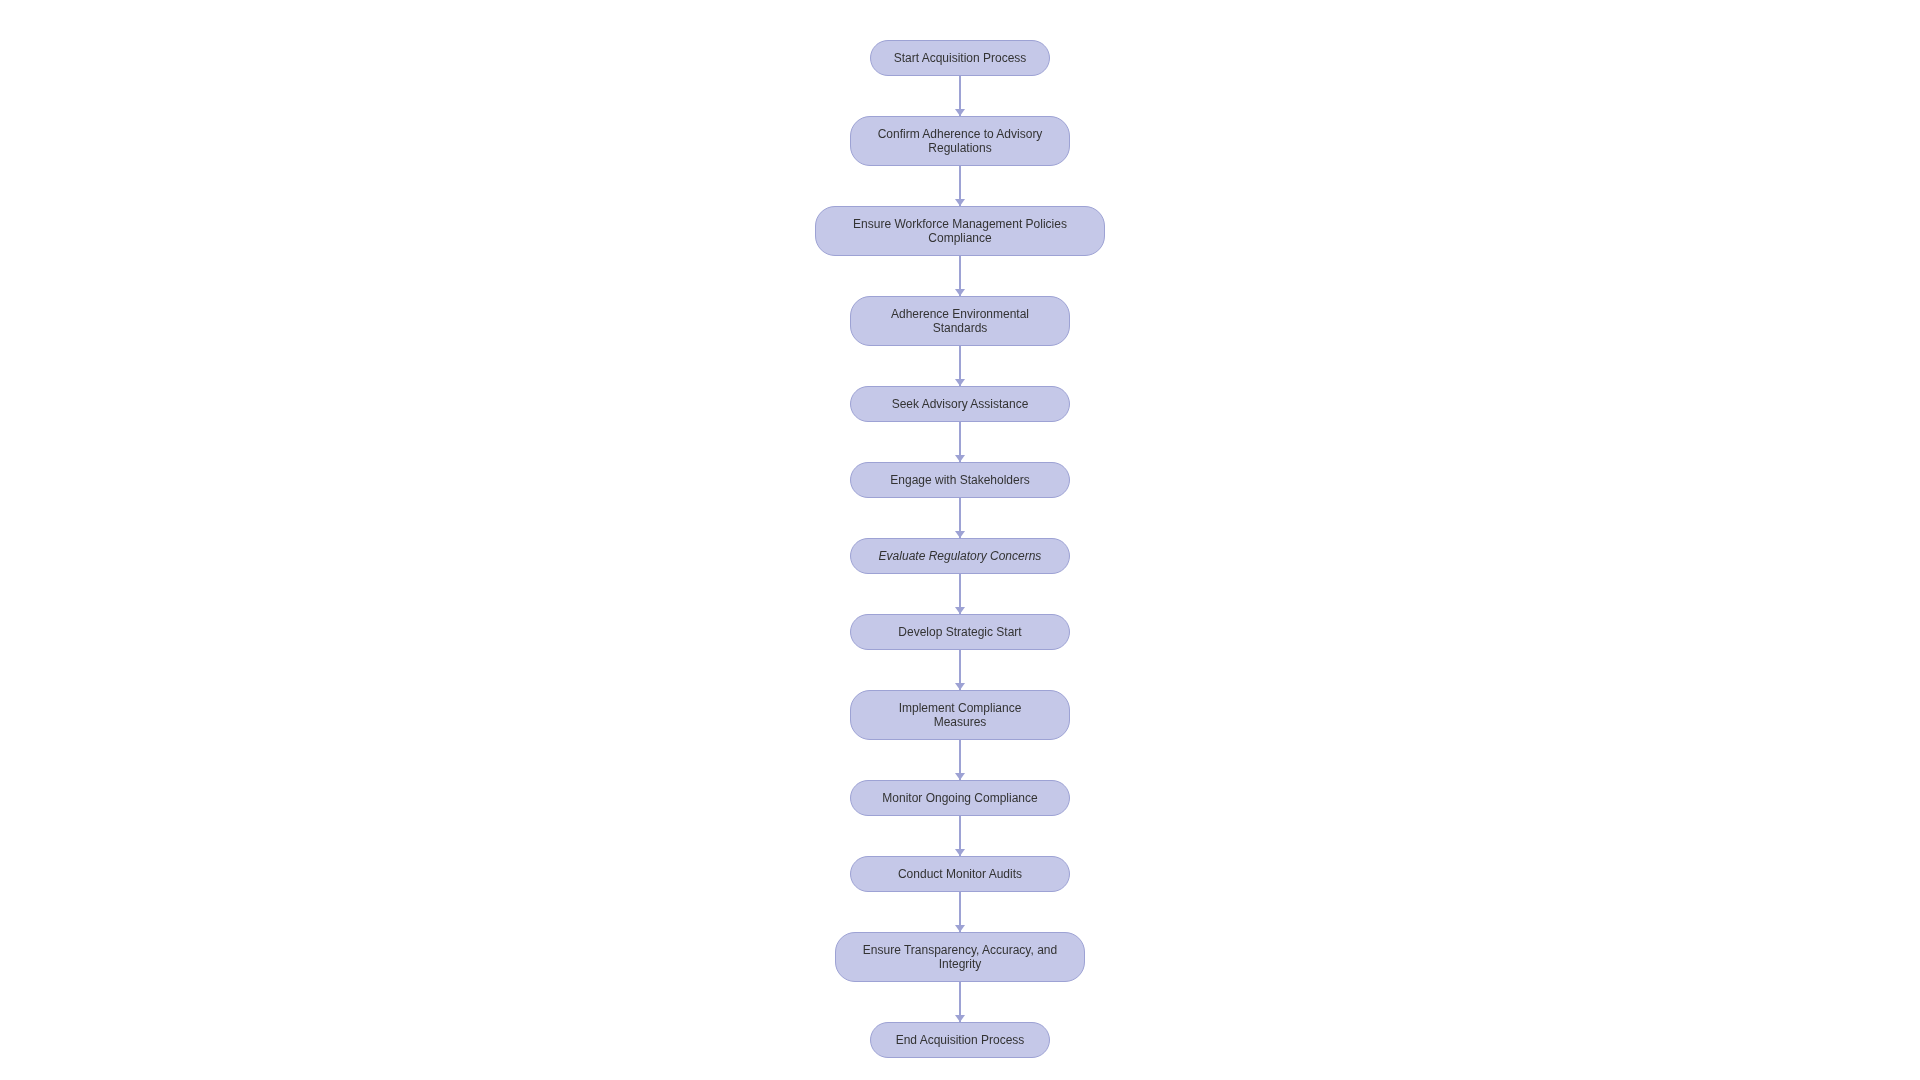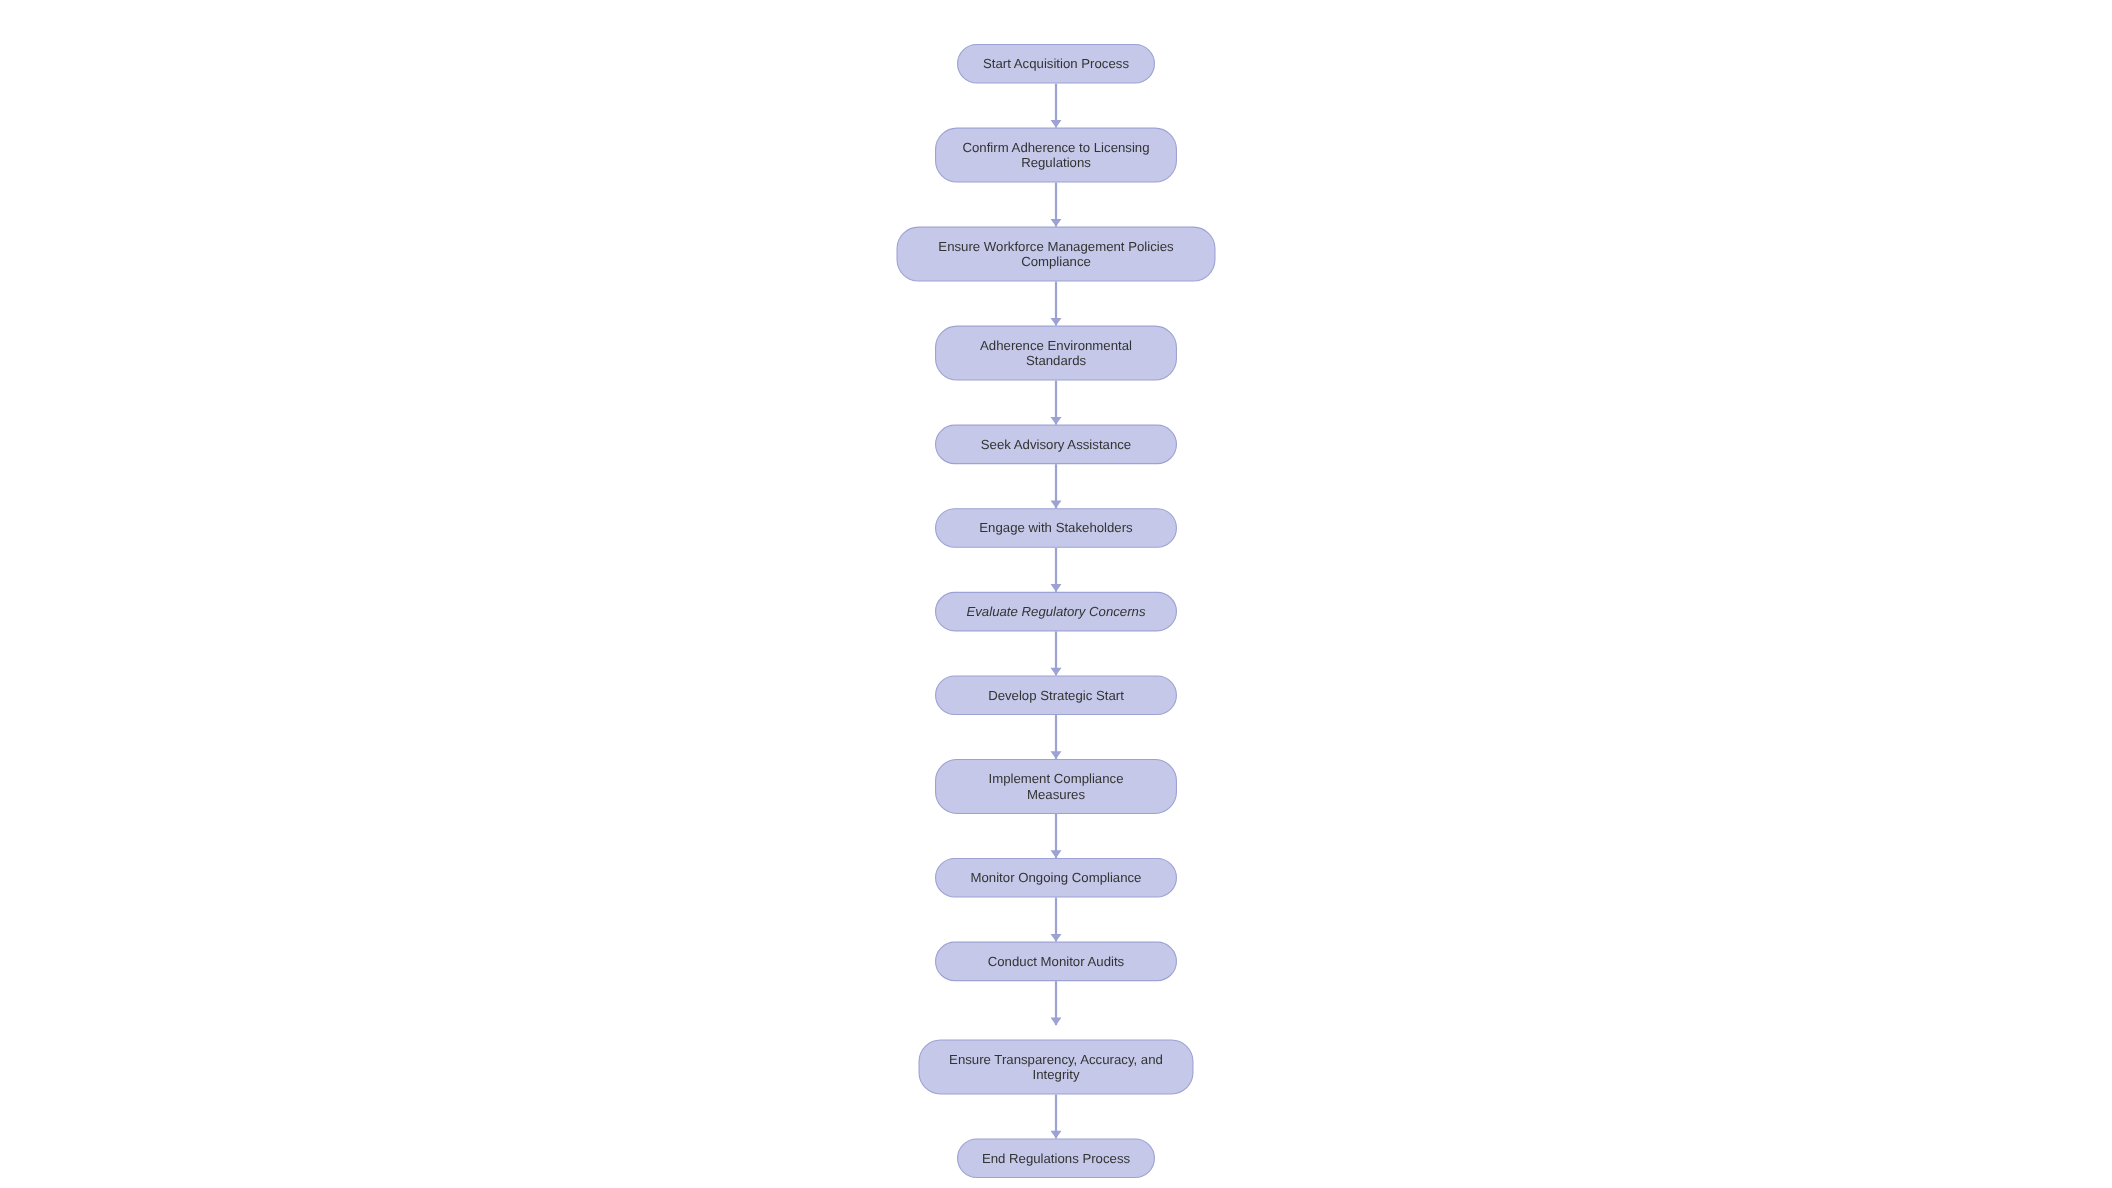--- a/index.html
+++ b/index.html
@@ -61,36 +61,36 @@
       border-right: 5px solid transparent;
       border-top: 7px solid #9da2d4;
     }
   </style>
 </head>
 <body>
 
 <div class="flowchart-container">
 <div class="flow-node" style="width: 180px;">Start Acquisition Process</div>
     <div class="connector"></div>
-    <div class="flow-node" style="width: 220px;">Confirm Adherence to Licensing Regulations</div>
+    <div class="flow-node" style="width: 220px;">Confirm Adherence to Advisory Regulations</div>
     <div class="connector"></div>
     <div class="flow-node" style="width: 290px;">Ensure Workforce Management Policies Compliance</div>
     <div class="connector"></div>
     <div class="flow-node" style="width: 220px;">Adherence Environmental Standards</div>
     <div class="connector"></div>
     <div class="flow-node" style="width: 220px;">Seek Advisory Assistance</div>
     <div class="connector"></div>
     <div class="flow-node" style="width: 220px;">Engage with Stakeholders</div>
     <div class="connector"></div>
     <div class="flow-node" style="width: 220px; font-style: italic;">Evaluate Regulatory Concerns</div>
     <div class="connector"></div>
     <div class="flow-node" style="width: 220px;">Develop Strategic Start</div>
     <div class="connector"></div>
     <div class="flow-node" style="width: 220px;">Implement Compliance Measures</div>
     <div class="connector"></div>
     <div class="flow-node" style="width: 220px;">Monitor Ongoing Compliance</div>
     <div class="connector"></div>
     <div class="flow-node" style="width: 220px;">Conduct Monitor Audits</div>
     <div class="connector"></div>
-    <div class="flow-node" style="width: 250px; margin-top: 13px;">Ensure Transparency, Accuracy, and Integrity</div>
+    <div class="flow-node" style="width: 250px;">Ensure Transparency, Accuracy, and Integrity</div>
     <div class="connector"></div>
-    <div class="flow-node" style="width: 180px;">End Regulations Process</div>
+    <div class="flow-node" style="width: 180px;">End Acquisition Process</div>
   </div>
 
 </body></html>

